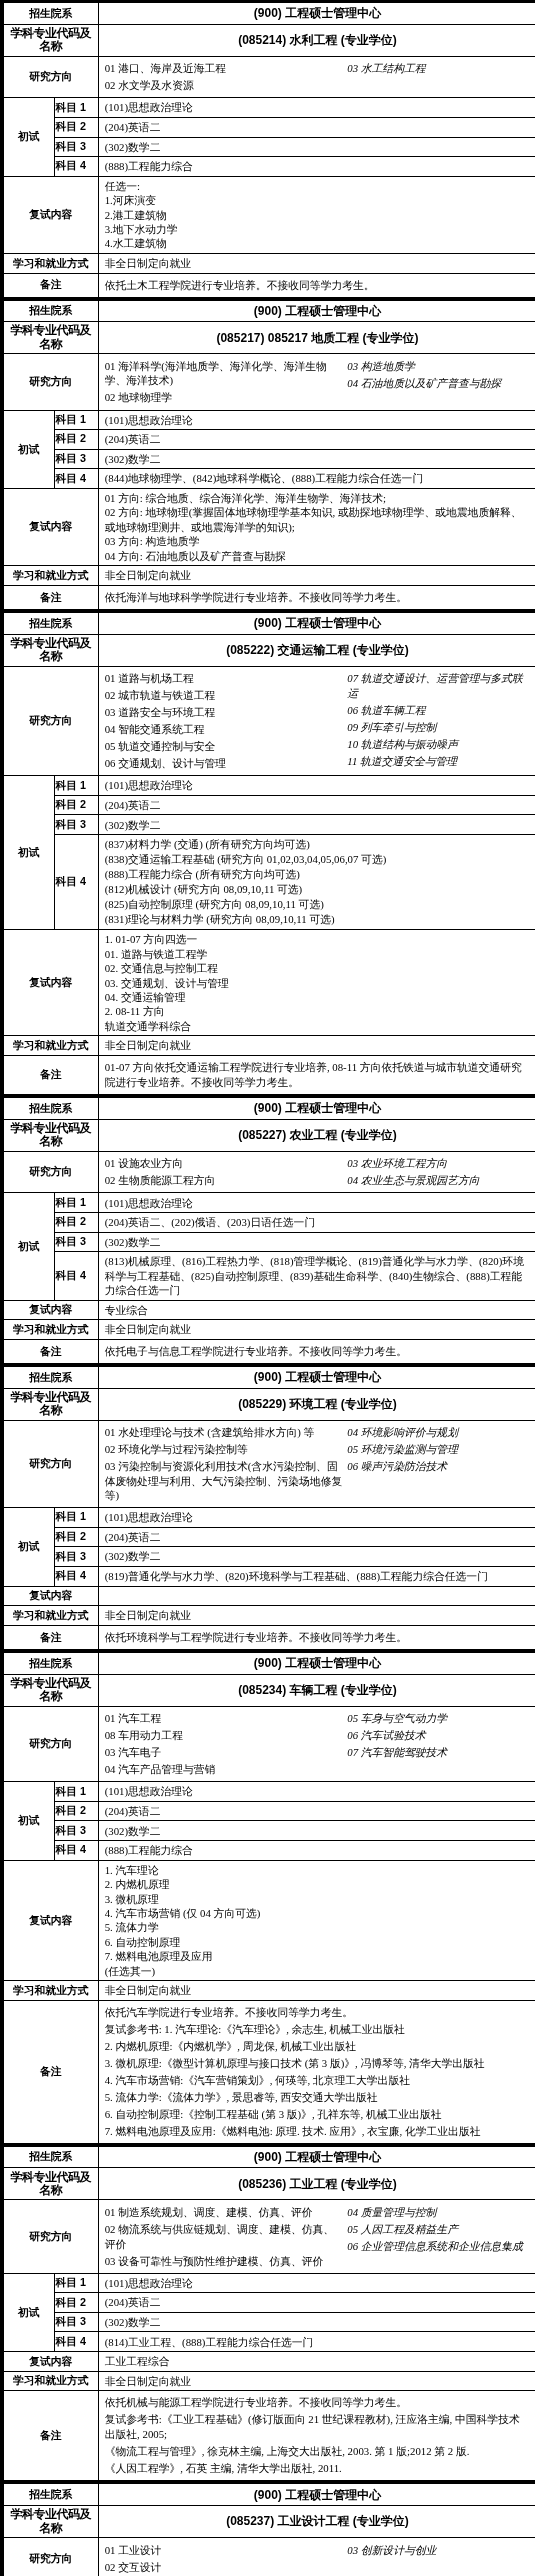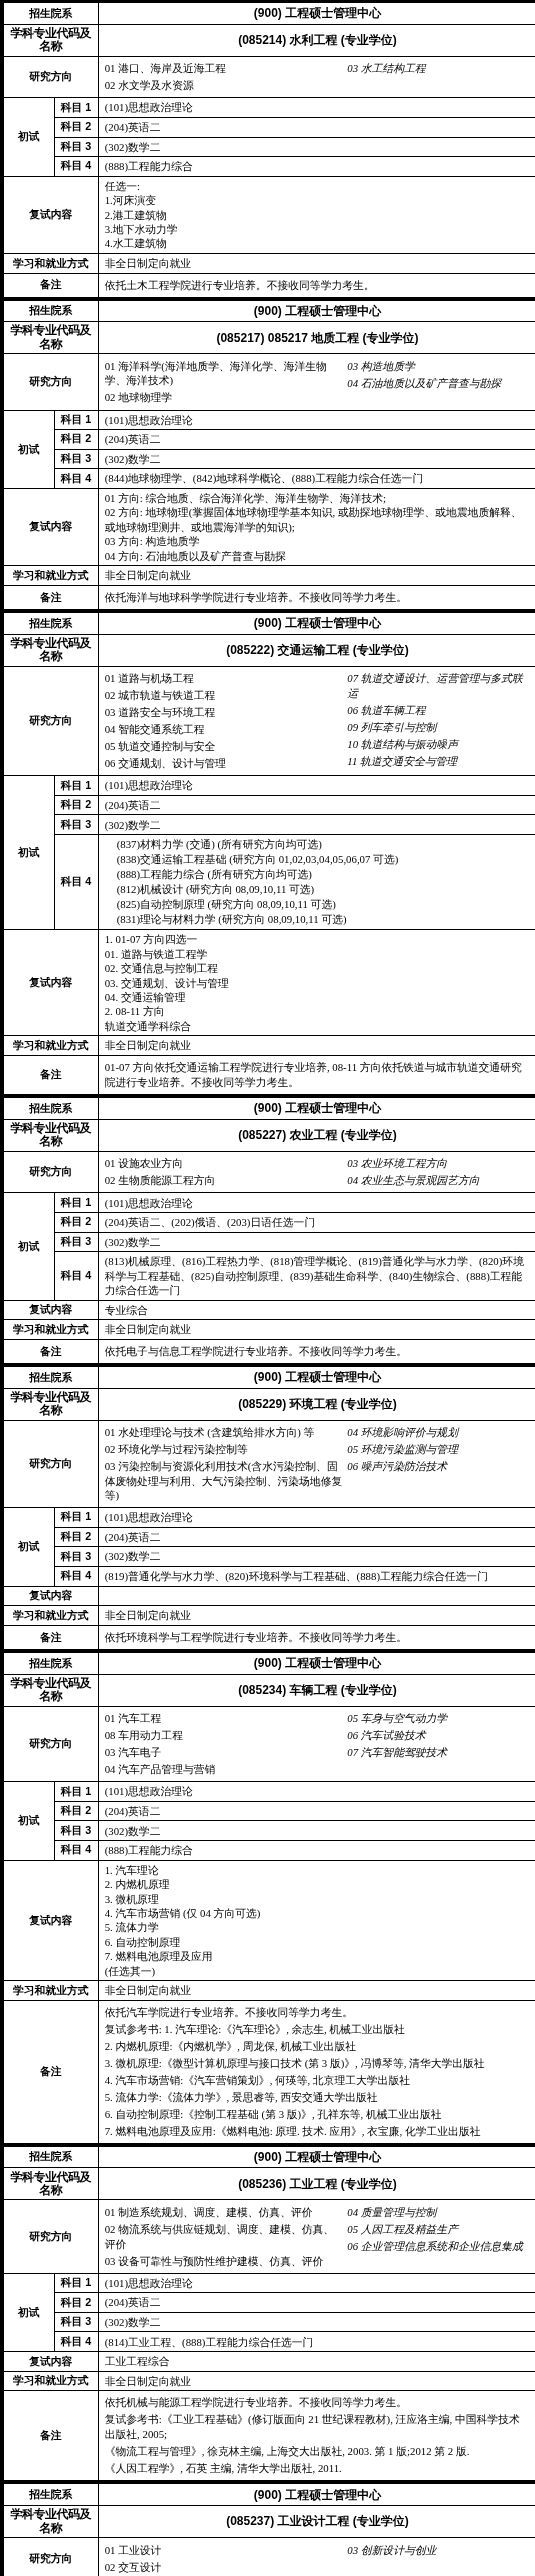--- a/index.html
+++ b/index.html
@@ -5,31 +5,31 @@
   html,body{margin:0;padding:0;background:#ffffff;}
   body{width:536px;position:relative;color:#000;font-family:"Liberation Sans",sans-serif;}
   #table-root{width:536px;}
   table.section{border-collapse:collapse;table-layout:fixed;width:536px;
     border-left:4.1px solid #000;border-right:3.6px solid #000;border-top:3.1px solid #000;}
   table.section:last-child{border-bottom:2.6px solid #000;}
   td{border:1px solid #000;vertical-align:middle;word-break:break-all;}
   td.label{font-weight:bold;text-align:center;font-size:10.8px;line-height:13.4px;padding:2.1px 1px;
     font-family:"Liberation Sans",sans-serif;margin-top:8px;}
   td.label.small{font-size:12px;letter-spacing:-0.5px;}
-  td.sublabel{font-weight:bold;text-align:center;font-size:10.8px;padding:2.1px 1px;}
+  td.sublabel{font-weight:bold;text-align:left;font-size:10.8px;padding:2.1px 1px;}
   td.content{font-family:"Liberation Serif",serif;font-size:10.8px;line-height:14.4px;padding:2.1px 6.2px;text-align:left;}
   td.content.center{text-align:center;font-weight:bold;font-size:12px;
     font-family:"Liberation Sans",sans-serif;padding:3.1px 5.2px;}
   .line{min-height:14.4px;line-height:14.4px;}
   .dir-grid{display:flex;width:100%;}
   .dir-left{width:57%;padding-right:3.1px;box-sizing:border-box;font-family:Liberation Serif, serif;}
   .dir-right{width:43%;box-sizing:border-box;font-style:italic;}
   .dir-item{line-height:14.4px;margin:2.6px 0;}
   .note-line{line-height:15px;margin:2px 0;}
-  .subj4-line{line-height:15px;margin-left:12px;}
+  .subj4-line{line-height:15px;}
   
   #watermark{position:absolute;left:410px;top:2572px;width:126px;height:47px;
     display:flex;align-items:center;z-index:5;pointer-events:none;opacity:0.9;}
 </style>
 </head>
 <body>
 
 <div id="table-root">
     <table class="section">
       <colgroup>

